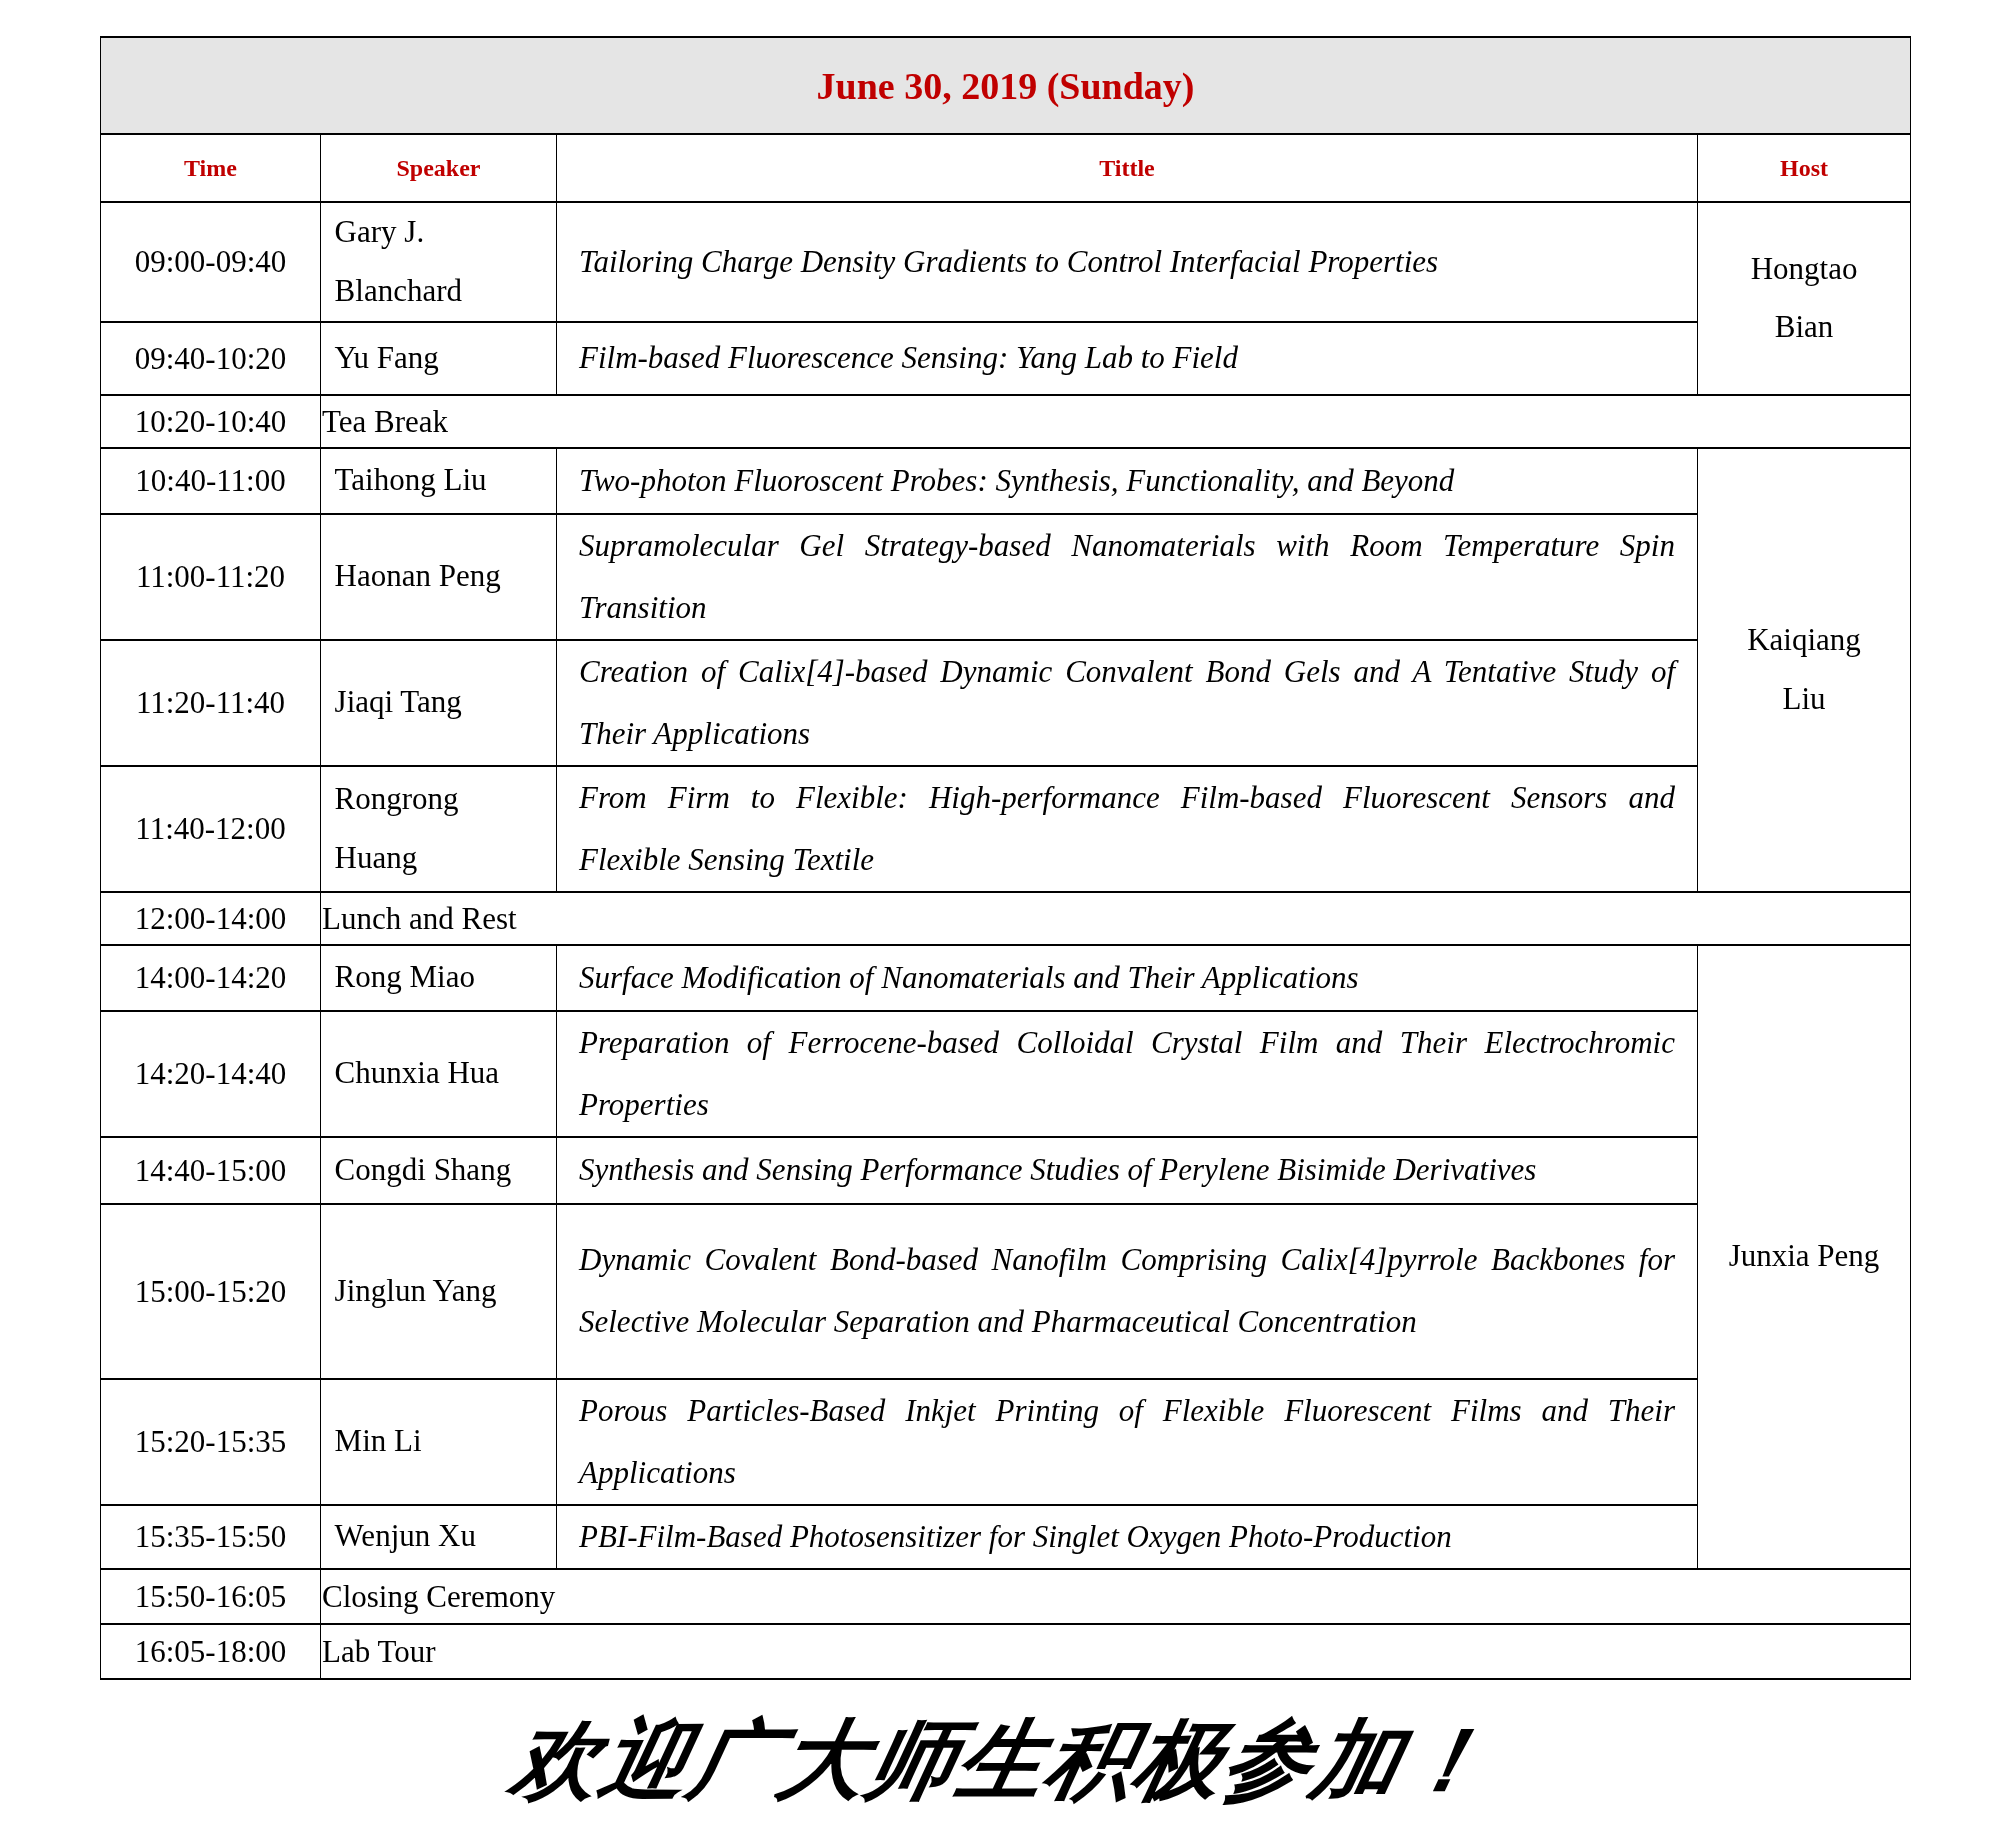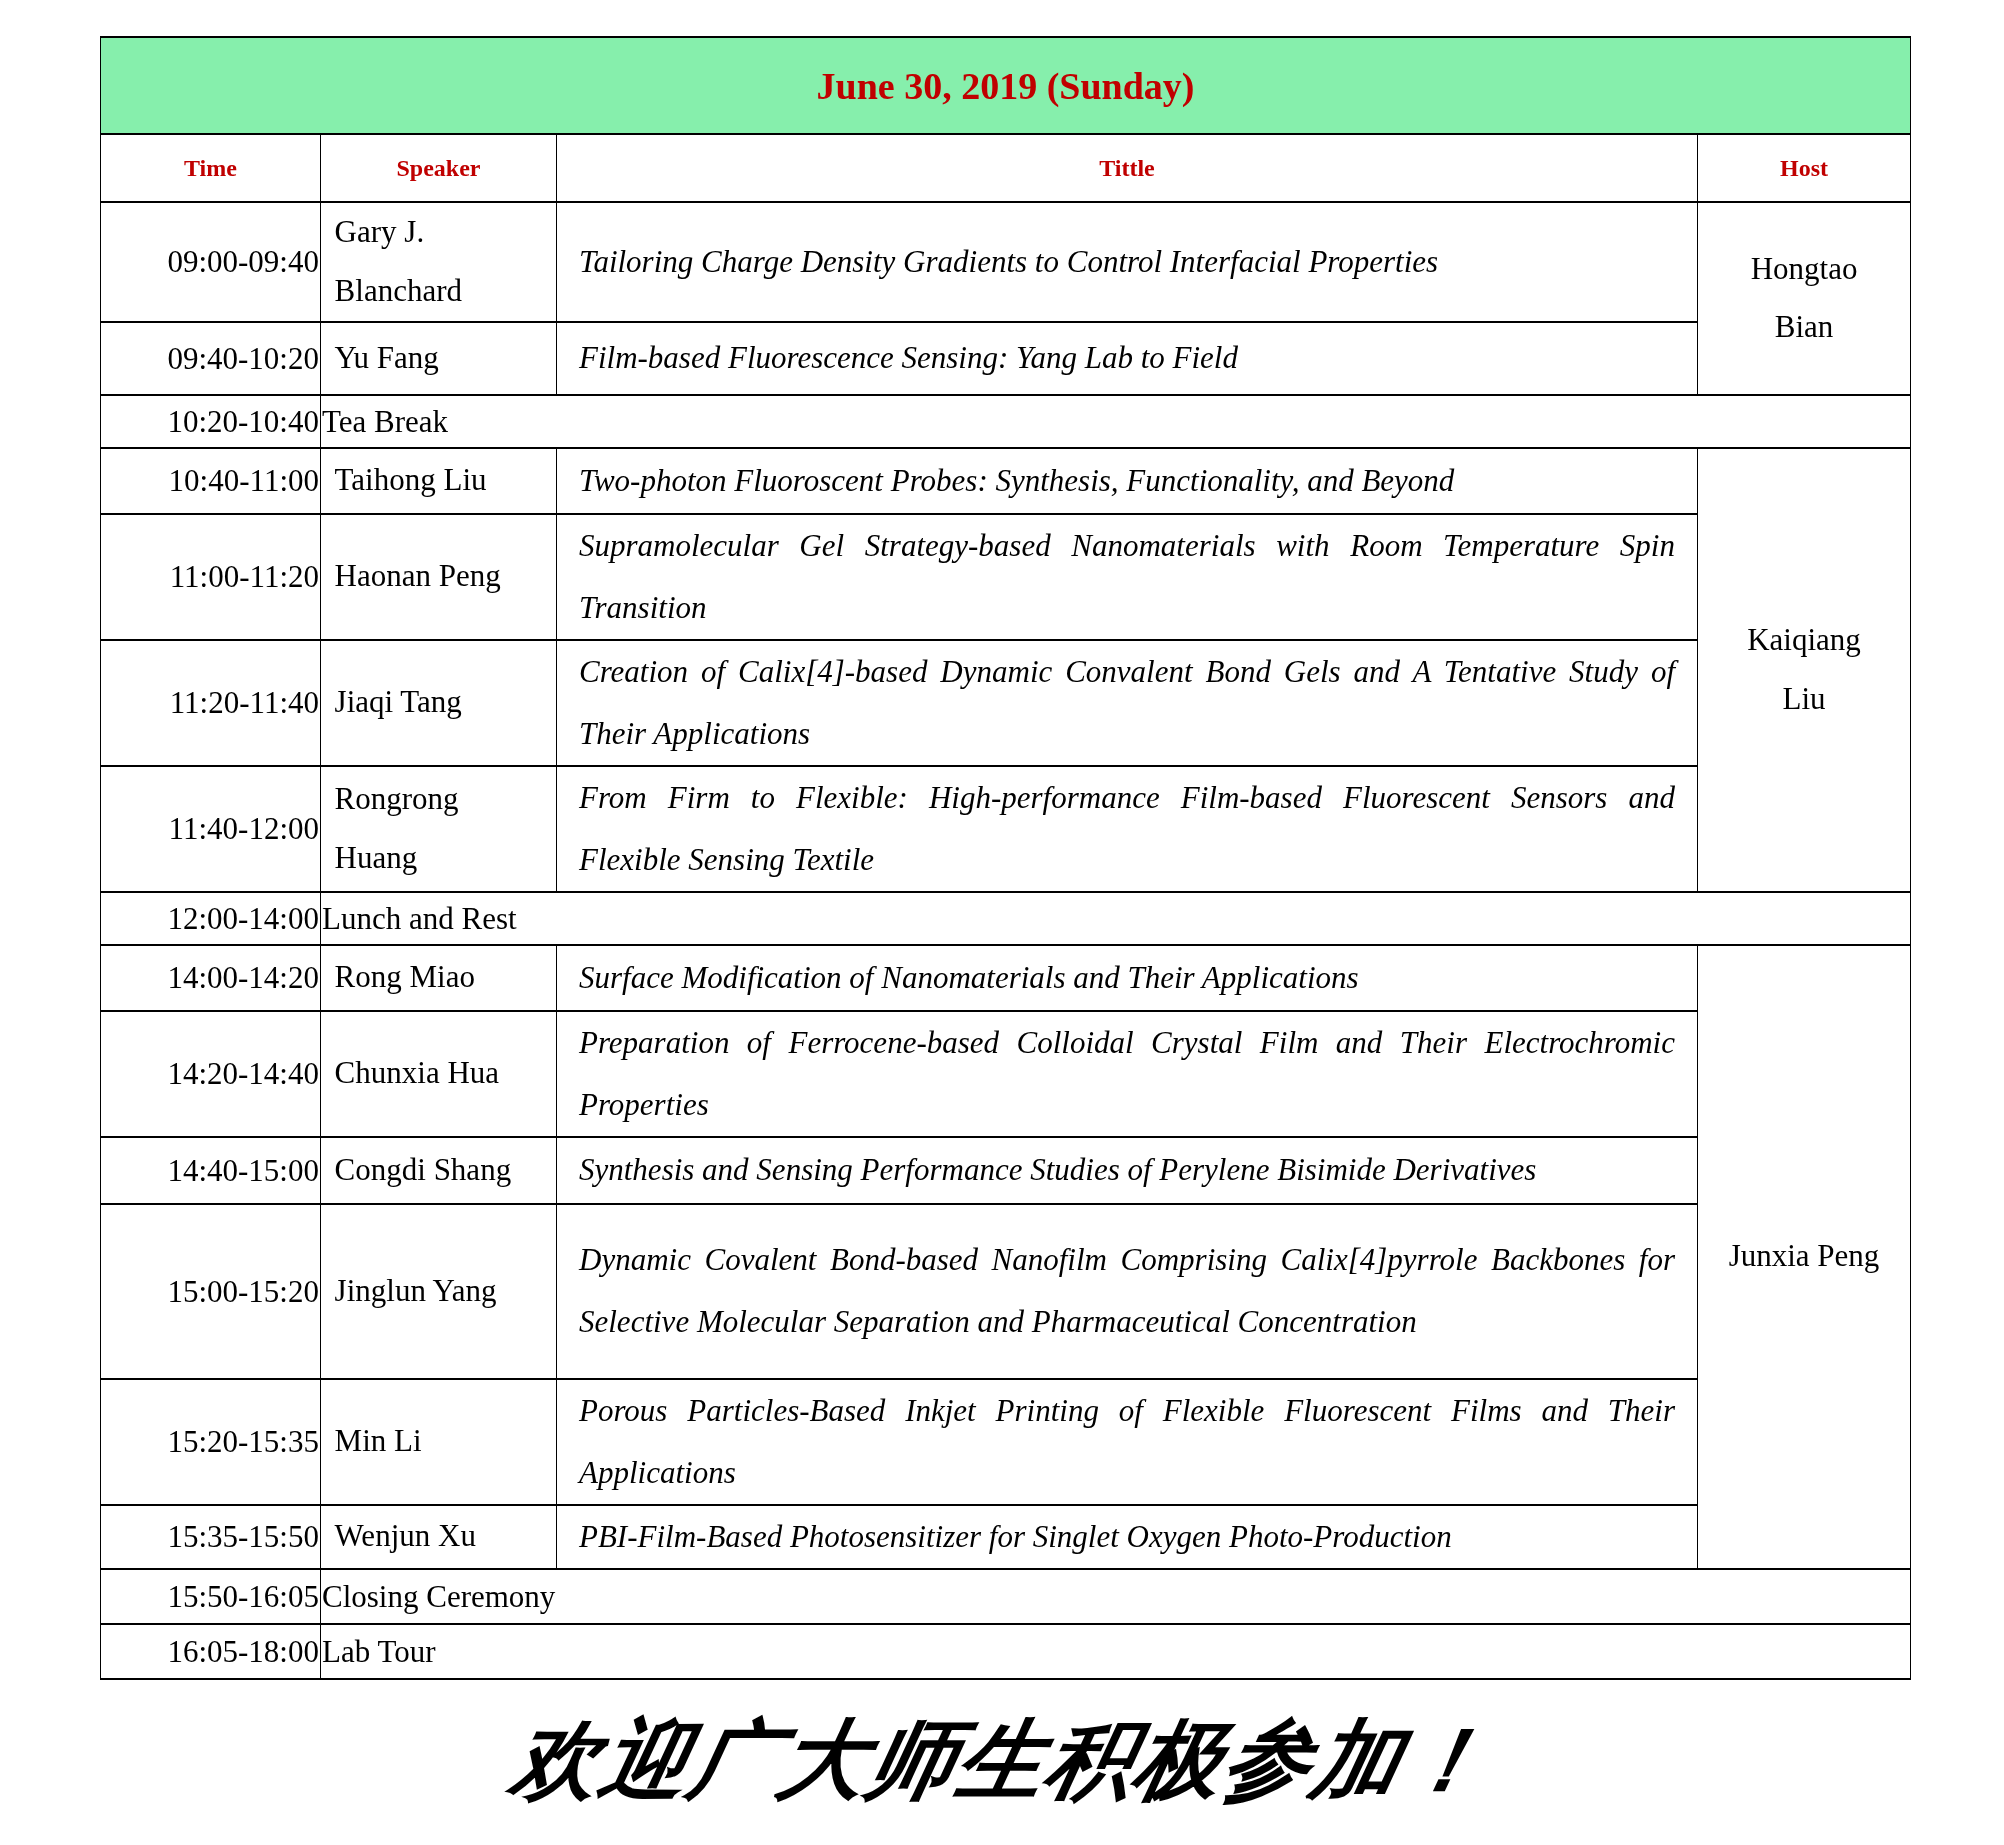--- a/index.html
+++ b/index.html
@@ -32,35 +32,35 @@
   }
   table.schedule td {
     border: 1.5px solid #000;
     border-top-width: 2.4px;
     border-bottom-width: 2.4px;
     vertical-align: middle;
     overflow: hidden;
   }
   
   td.titlebar {
-    background: #86efac;
+    background: #e5e5e5;
     text-align: center;
     font-weight: bold;
     font-size: 38px;
     color: #C00000;
   }
   
   td.colhead {
     text-align: center;
     font-weight: bold;
     font-size: 24px;
     color: #C00000;
   }
   td.c-time {
-    text-align: right;
+    text-align: center;
     white-space: nowrap;
     line-height: 1.4;
   }
   td.c-speaker {
     padding: 0 13.6px;
     line-height: 1.9;
   }
   td.c-title {
     text-align: justify;
     padding: 0 22px;

